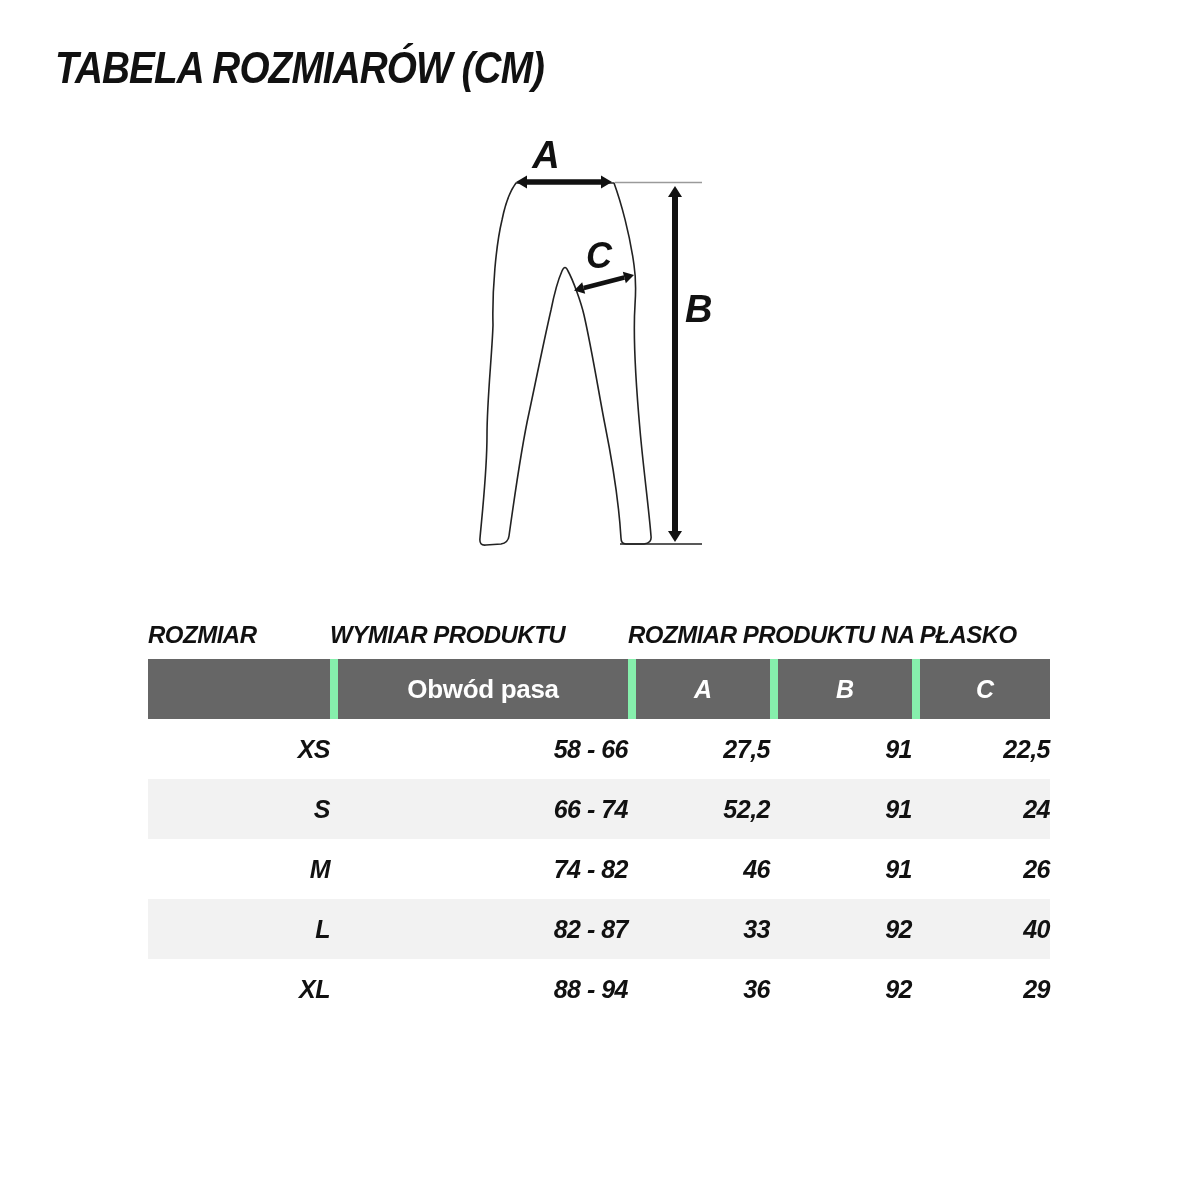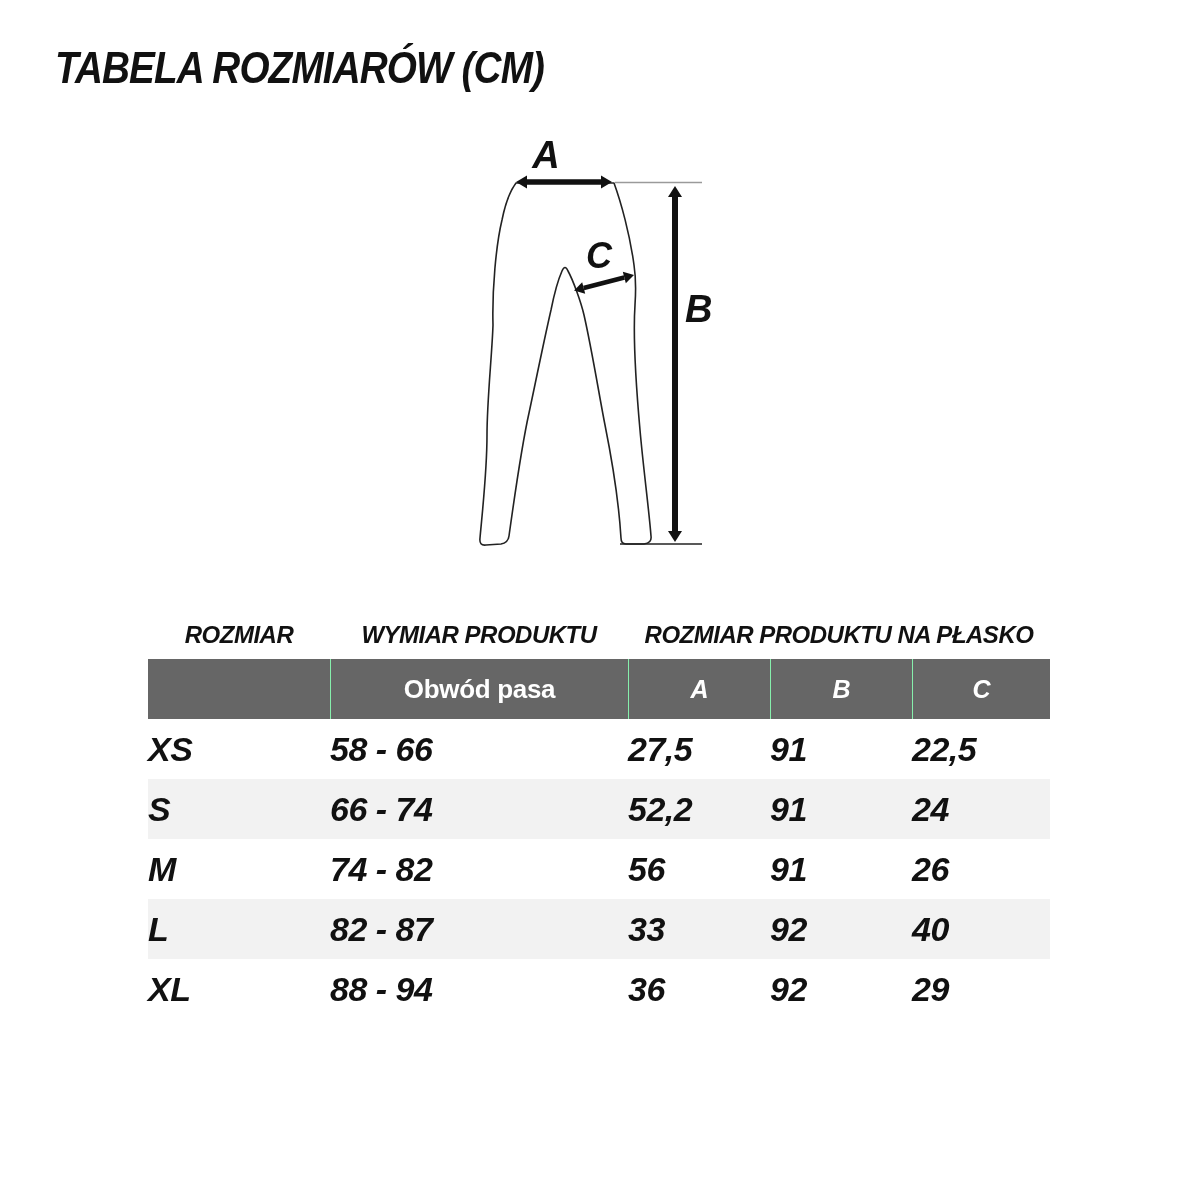--- a/index.html
+++ b/index.html
@@ -21,36 +21,36 @@
   .diagram .arrow-head{fill:#111;stroke:none;}
   .diagram .ref-top{stroke:#9a9a9a;stroke-width:1.5;}
   .diagram .ref-bottom{stroke:#222;stroke-width:1.5;}
   .diagram text{font-family:"Liberation Sans", sans-serif;font-style:italic;font-weight:700;fill:#111;}
   .diagram text.lbl-big{font-size:38px;}
   .diagram text.lbl-small{font-size:36px;}
 
   .size-table{position:absolute;left:148px;top:610px;width:902px;}
   .group-headers{
     display:grid;grid-template-columns:182px 298px 422px;height:49px;
-    align-items:center;text-align:center;
+    align-items:center;text-align:left;
     font-size:24px;font-weight:700;font-style:italic;letter-spacing:-0.5px;color:#111;
     white-space:nowrap;
   }
   .head-row{
     display:grid;grid-template-columns:182px 298px 142px 142px 138px;height:60px;
     background:#666666;color:#ffffff;align-items:center;text-align:center;
   }
   .head-row .cell{height:100%;display:flex;align-items:center;justify-content:center;}
-  .head-row .cell + .cell{border-left:1px solid #86efac;text-align:right;}
+  .head-row .cell + .cell{border-left:8px solid #86efac;text-align:right;}
   .head-row .waist-head{font-size:26px;font-weight:700;font-style:normal;letter-spacing:-0.3px;}
   .head-row .abc-head{font-size:25px;font-weight:700;font-style:italic;}
   .data-row{
     display:grid;grid-template-columns:182px 298px 142px 142px 138px;height:60px;
-    align-items:center;text-align:left;
-    font-size:34px;font-weight:700;font-style:italic;letter-spacing:-0.5px;color:#111;
+    align-items:center;text-align:right;
+    font-size:25px;font-weight:700;font-style:italic;letter-spacing:-0.5px;color:#111;
     background:#ffffff;
   }
   .data-row:nth-child(even){background:#f2f2f2;}
 </style>
 </head>
 <body>
 
 <div class="page">
 
   <h1 class="title">TABELA ROZMIARÓW (CM)</h1>
@@ -137,21 +137,21 @@
       <div>S</div>
       <div>66 - 74</div>
       <div>52,2</div>
       <div>91</div>
       <div>24</div>
     </div>
 
     <div class="data-row">
       <div>M</div>
       <div>74 - 82</div>
-      <div>56</div>
+      <div>46</div>
       <div>91</div>
       <div>26</div>
     </div>
 
     <div class="data-row">
       <div>L</div>
       <div>82 - 87</div>
       <div>33</div>
       <div>92</div>
       <div>40</div>

